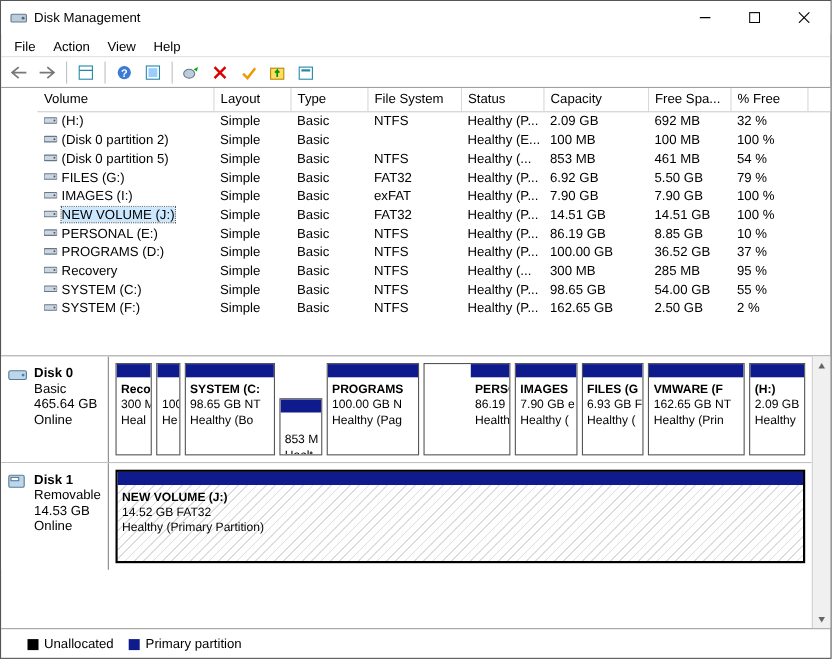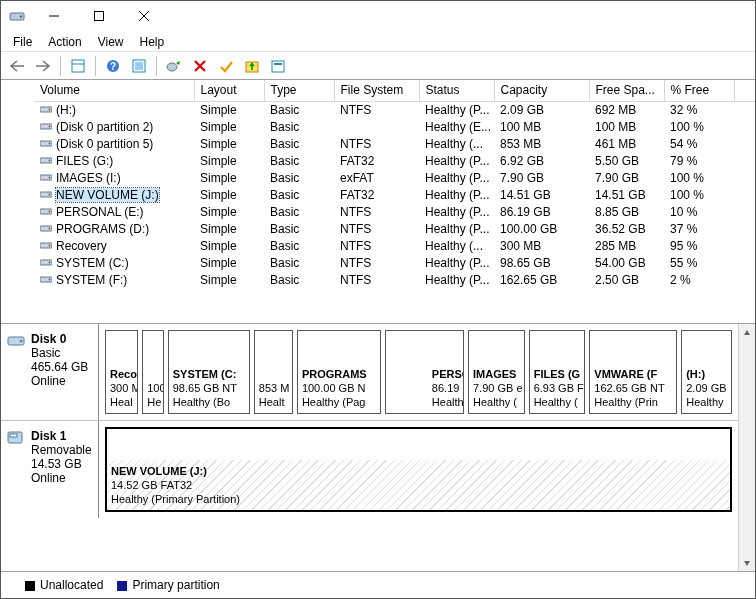--- a/index.html
+++ b/index.html
@@ -52,21 +52,21 @@
   .graphics-scroll { width:17px; background:#f0f0f0; border-left:1px solid #d0d0d0; display:flex; flex-direction:column; align-items:center; }
   .arrow-btn { width:17px; height:17px; display:flex; align-items:center; justify-content:center; }
   .graphics-content { flex:1; overflow:hidden; }
   .disk-row { display:flex; border-bottom:1px solid #c0c0c0; }
   .disk-row:last-child { border-bottom:none; }
   .disk-hdr { width:98px; flex:none; padding:8px 6px; border-right:1px solid #888; background:#fff; position:relative; }
   .disk-hdr .disk-icon { width:18px; height:14px; position:absolute; left:6px; top:10px; }
   .disk-hdr .disk-texts { margin-left:24px; }
   .disk-hdr b { font-weight:bold; }
   .part-area { flex:1; padding:6px; display:flex; gap:4px; overflow:hidden; }
-  .partition { border:1px solid #555; display:flex; flex-direction:row; overflow:hidden; min-width:0;align-items:flex-end; }
+  .partition { border:1px solid #555; display:flex; flex-direction:column; overflow:hidden; min-width:0; }
   .partition .phead { height:12px; background:#0f1b8c; flex:none; }
   .partition .pbody { padding:4px; flex:1; font-size:11px; line-height:14px; overflow:hidden; white-space:nowrap; }
   .partition .pbody b { font-weight:bold; }
   .partition.hatched { border:2px solid #000; position:relative; }
   .partition.hatched .phead { background:#0f1b8c; }
   .partition.hatched .pbody { background: repeating-linear-gradient(135deg, #fff 0 5px, #ddd 5px 6px); }
 
   
   .legend { height:26px; display:flex; align-items:center; padding:0 24px; gap:14px; }
   .legend .swatch { width:10px; height:10px; display:inline-block; margin-right:5px; vertical-align:middle; }
@@ -86,20 +86,21 @@
 </head>
 <body>
 
 <div class="titlebar">
   <span class="icon">
     <svg width="16" height="16" viewBox="0 0 16 16">
         <rect x="1" y="5" width="14" height="7" rx="1" fill="#bcd" stroke="#678"></rect>
         <circle cx="12" cy="8.5" r="1.3" fill="#567"></circle>
       </svg>
   </span>
+  <span class="title">Disk Management</span>
   <div class="winbtn">
       <svg width="10" height="10">
         <line x1="0" y1="5" x2="10" y2="5" stroke="#000"></line>
       </svg>
     </div>
   <div class="winbtn">
       <svg width="10" height="10">
         <rect x="0.5" y="0.5" width="9" height="9" fill="none" stroke="#000"></rect>
       </svg>
     </div>
@@ -432,21 +433,21 @@
       </div>
           </div>
           <div class="partition" style="width: 84px;">
             <div class="phead"></div>
       <div class="pbody">
         <b>SYSTEM  (C:</b><br>
         <span>98.65 GB NT</span><br>
         <span>Healthy (Bo</span>
       </div>
           </div>
-          <div class="partition" style="width: 40px;">
+          <div class="partition" style="width: 40px; margin-top: 32px;">
             <div class="phead"></div>
       <div class="pbody">
         <b></b><br>
         <span>853 M</span><br>
         <span>Healt</span>
       </div>
           </div>
           <div class="partition" style="width: 86px;">
             <div class="phead"></div>
       <div class="pbody">

